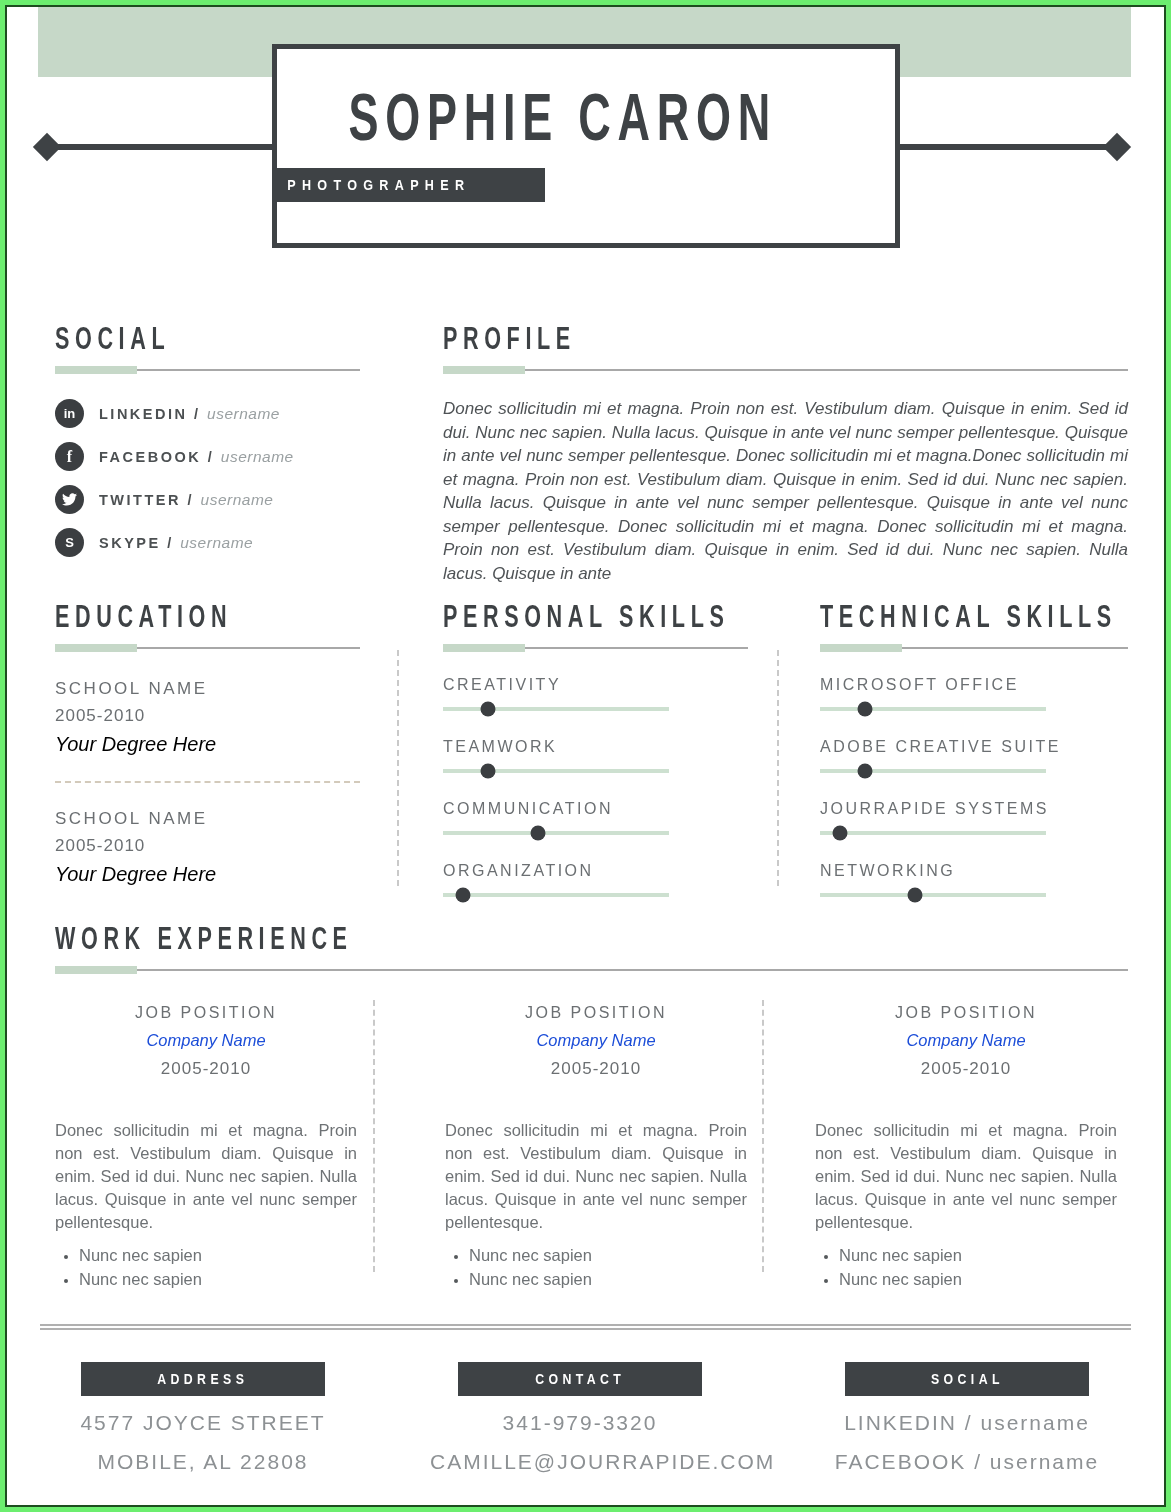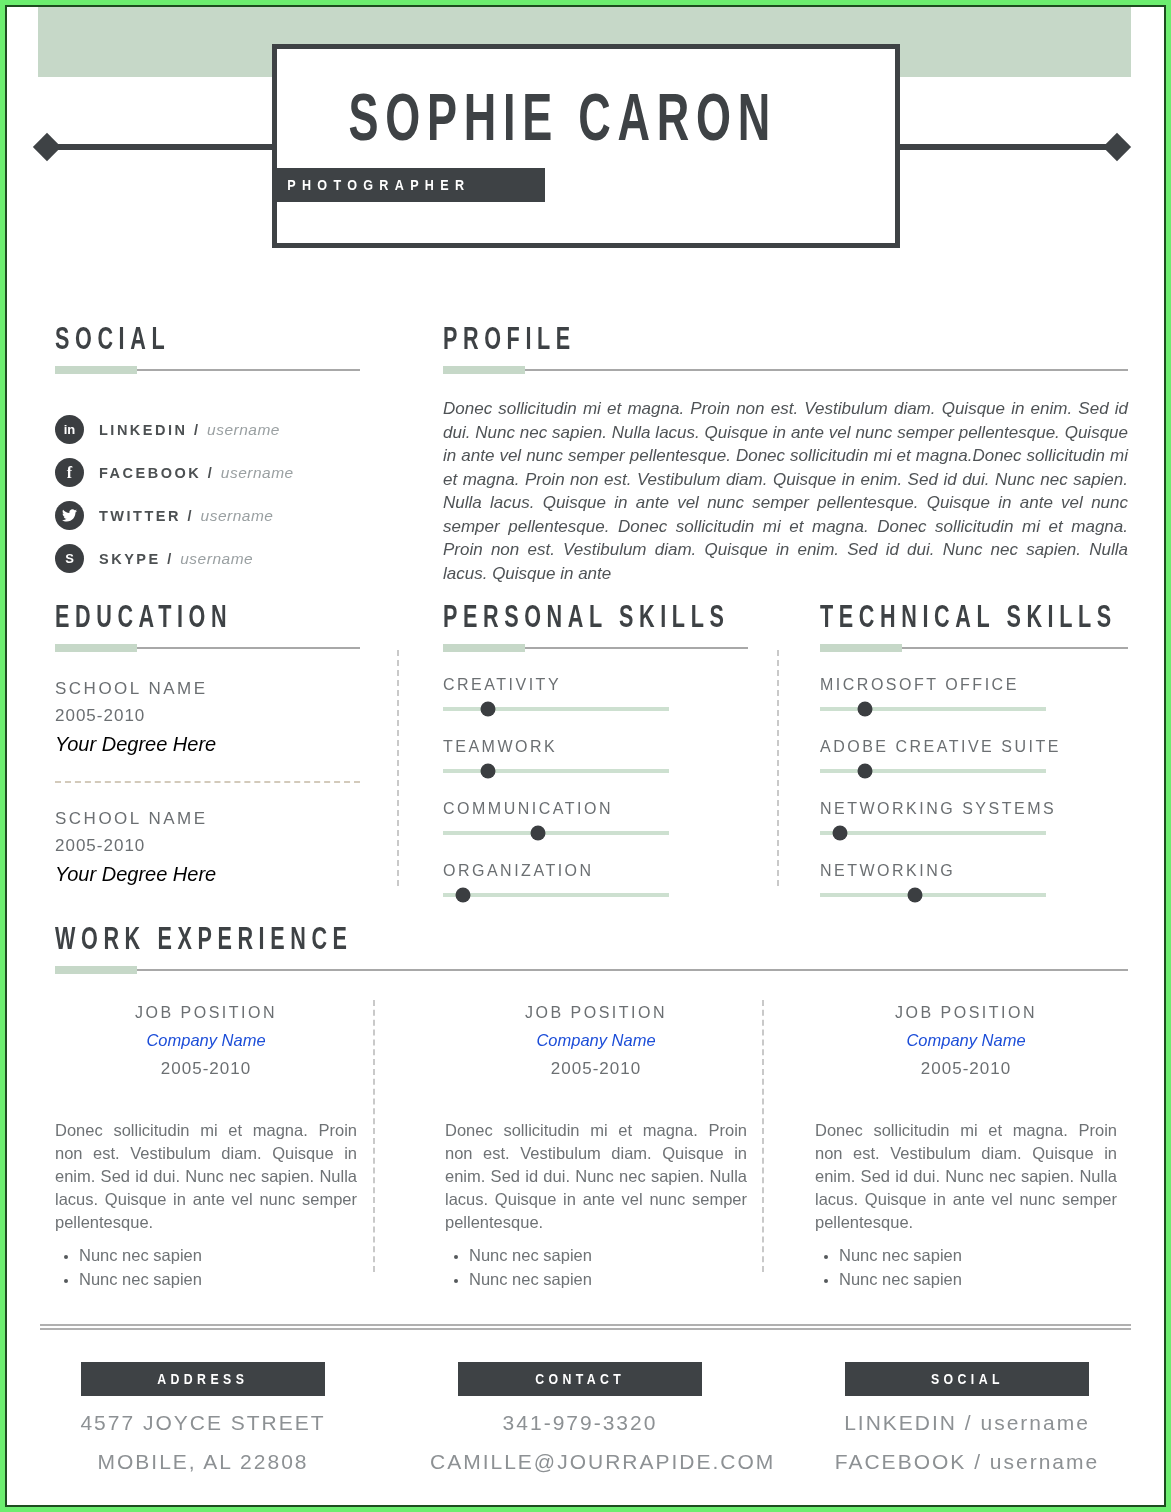--- a/index.html
+++ b/index.html
@@ -21,21 +21,21 @@
   .title-badge{display:inline-block;margin-top:16px;width:268px;padding:8px 0;background:#3e4245;}
   .title-badge span{display:inline-block;color:#fff;font-size:14px;font-weight:bold;letter-spacing:7px;
         transform:scale(.9,1.05);transform-origin:center;white-space:nowrap;}
   
   .sec{position:absolute;}
   .sec-h{display:inline-block;margin:0;font-size:27px;font-weight:bold;letter-spacing:7px;color:#3e4245;
          white-space:nowrap;transform:scale(.8,1.15);transform-origin:left bottom;}
   .sec-underline{position:relative;height:2px;background:#a8a8a8;margin-top:12px;}
   .sec-underline::before{content:"";position:absolute;left:0;top:-3px;width:82px;height:8px;background:#c6d8c8;}
   
-  .soc-list{margin-top:44px;}
+  .soc-list{margin-top:28px;}
   .soc-item{display:flex;align-items:center;margin-bottom:14px;height:29px;cursor:pointer;}
   .soc-icon{width:29px;height:29px;border-radius:50%;background:#3b3e41;color:#fff;flex:0 0 29px;
             display:flex;align-items:center;justify-content:center;font-weight:bold;font-size:13px;}
   .soc-icon svg{display:block;}
   .soc-text{margin-left:15px;font-size:14.5px;letter-spacing:2.5px;color:#4c5052;font-weight:bold;white-space:nowrap;}
   .soc-text .handle{font-style:italic;font-weight:normal;letter-spacing:.5px;color:#9aa0a2;font-size:15.5px;}
   
   .profile-text{margin:26px 0 0 0;font-style:italic;font-size:17px;line-height:23.5px;color:#4f5356;
                 text-align:justify;}
   
@@ -176,21 +176,21 @@
           <span class="dot" style="left: 20%;"></span>
         </div>
     </div>
     <div class="skill">
       <span class="skill-label">ADOBE CREATIVE SUITE</span>
       <div class="track">
           <span class="dot" style="left: 20%;"></span>
         </div>
     </div>
     <div class="skill">
-      <span class="skill-label">NETWORKING SYSTEMS</span>
+      <span class="skill-label">JOURRAPIDE SYSTEMS</span>
       <div class="track">
           <span class="dot" style="left: 9%;"></span>
         </div>
     </div>
     <div class="skill">
       <span class="skill-label">NETWORKING</span>
       <div class="track">
           <span class="dot" style="left: 42%;"></span>
         </div>
     </div>

